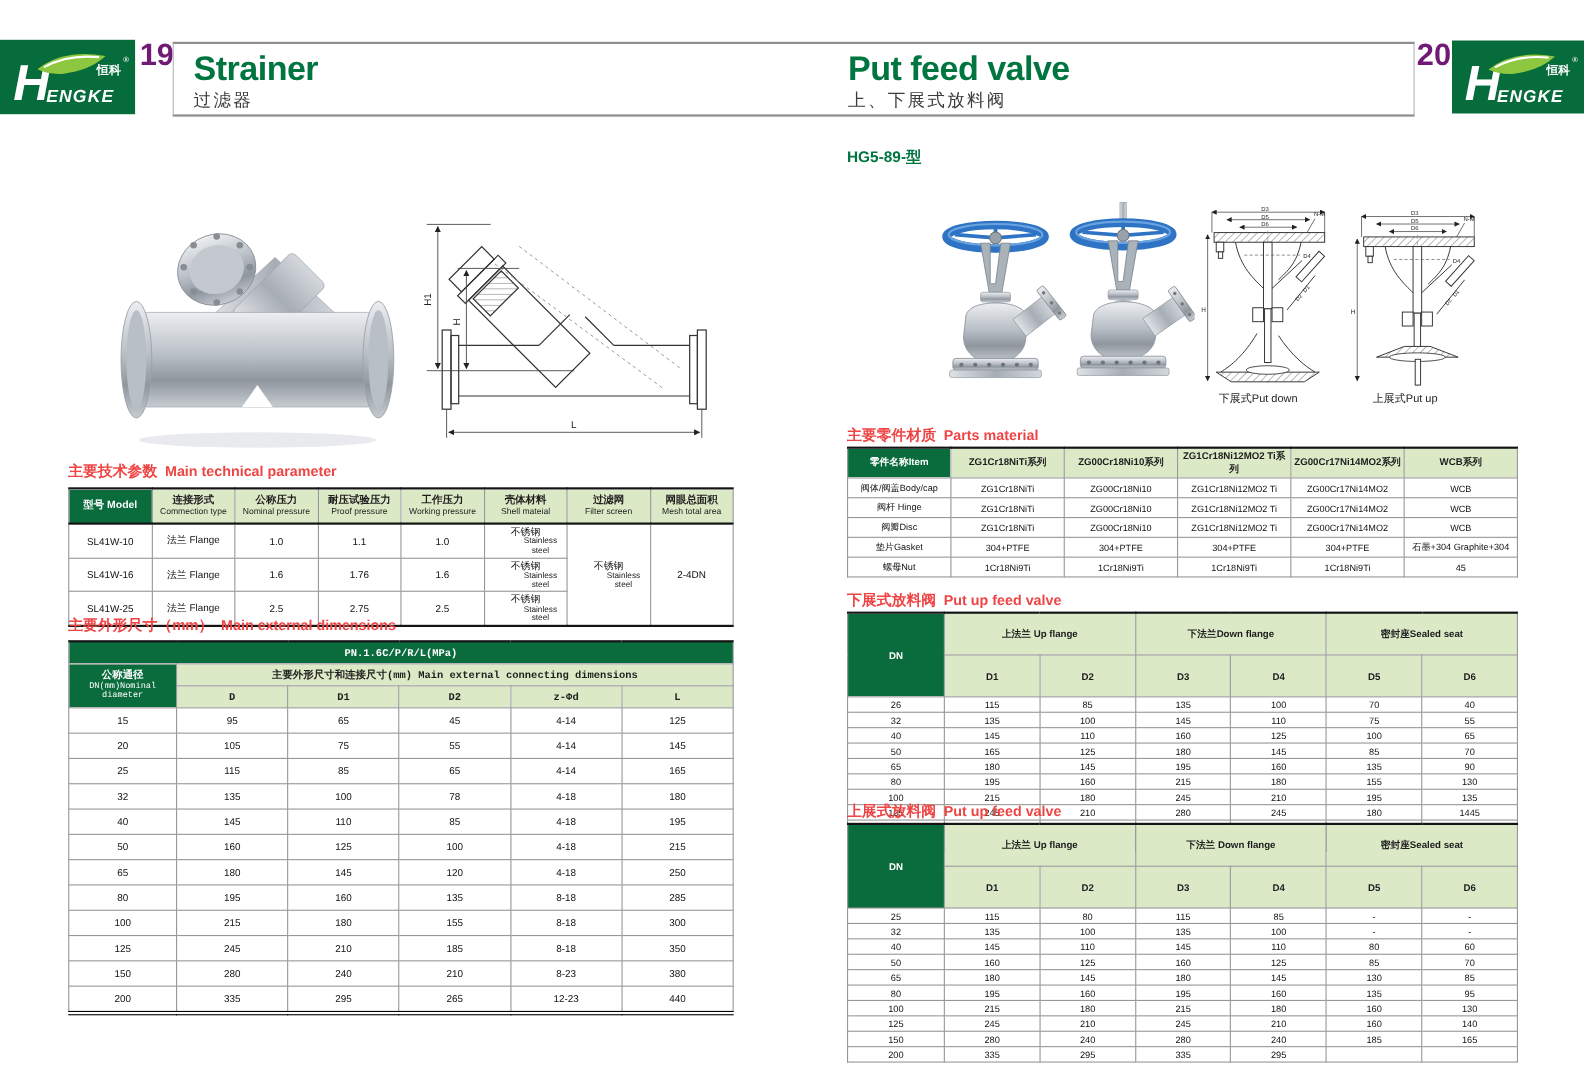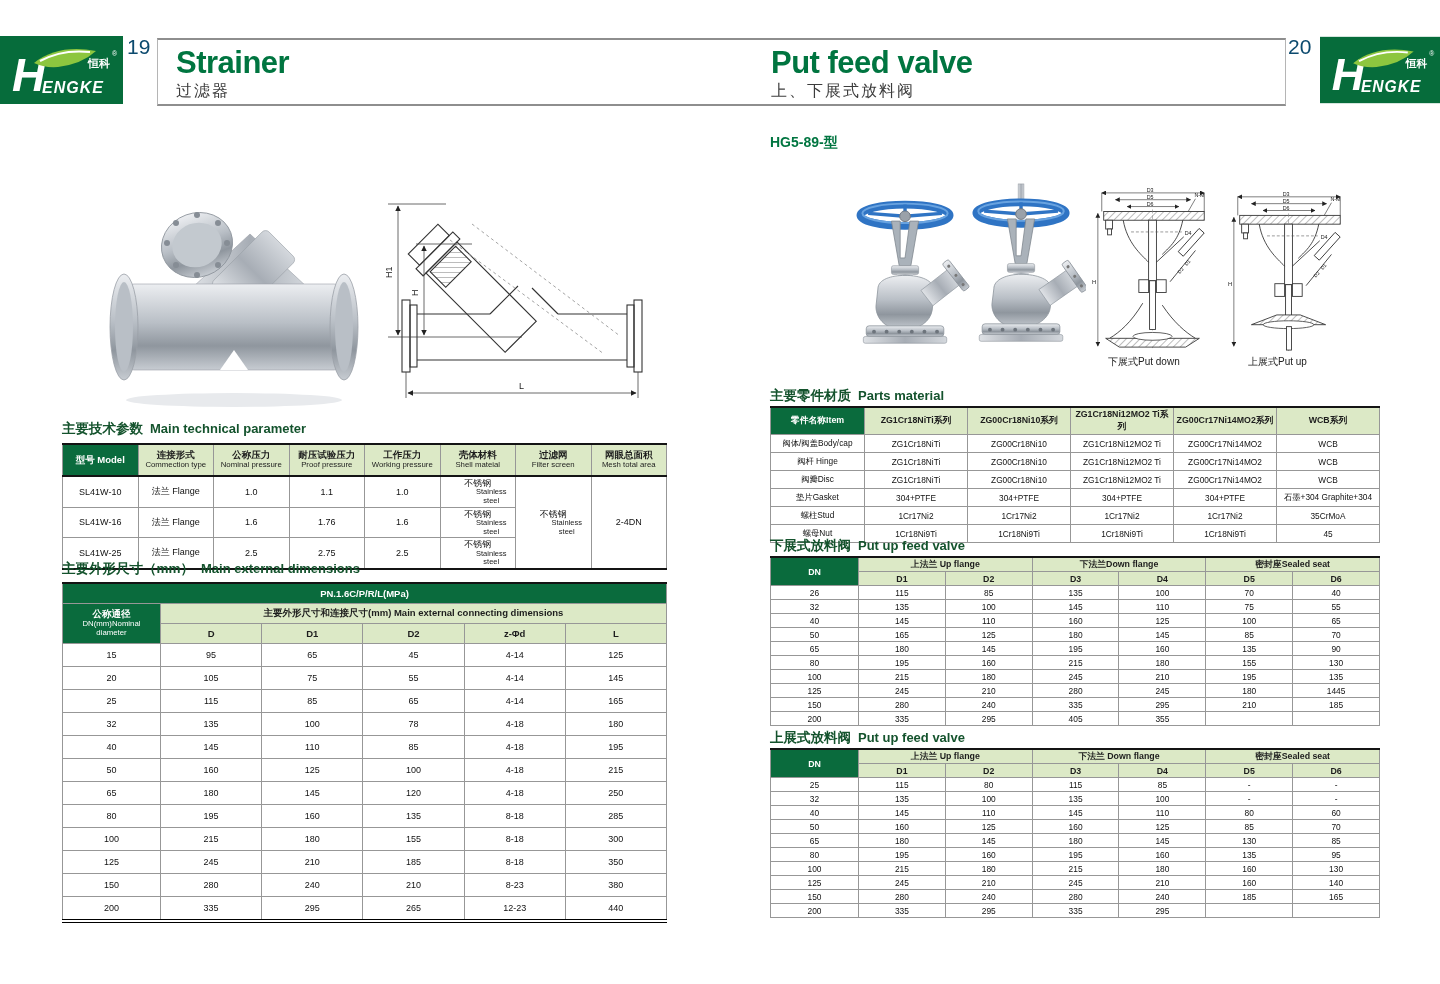--- a/index.html
+++ b/index.html
@@ -2,30 +2,30 @@
 <html><head>
 <meta charset="utf-8">
 <style>
   html,body{margin:0;padding:0;background:#fff;}
   #canvas{position:relative;width:1440px;height:984px;background:#ffffff;
           font-family:"Liberation Sans","DejaVu Sans",sans-serif;overflow:hidden;}
   .abs{position:absolute;}
 
   
   .logo-box{position:absolute;width:123px;height:68px;}
-  .pageno{position:absolute;font-size:21px;font-weight:normal;color:#0c4a6e;line-height:1;}
+  .pageno{position:absolute;font-size:28px;font-weight:bold;color:#701a75;line-height:1;}
   .title-box{position:absolute;left:157px;top:38px;width:1127px;height:64px;
              border-top:2px solid #8e8e8e;border-bottom:2px solid #8e8e8e;
              border-left:1px solid #b5b5b5;border-right:1px solid #b5b5b5;background:#fff;}
   .title-group{position:absolute;top:7px;}
   .big-title{font-size:31px;font-weight:bold;color:#007540;line-height:1.05;letter-spacing:-0.5px;}
   .sub-title{font-size:16px;color:#3c3c3c;margin-top:1px;letter-spacing:2px;}
 
   
-  .section-title{position:absolute;display:flex;align-items:baseline;gap:7px;color:#14532d;font-weight:bold;white-space:nowrap;}
+  .section-title{position:absolute;display:flex;align-items:baseline;gap:7px;color:#ef4444;font-weight:bold;white-space:nowrap;}
   .section-title .cn{font-size:13.5px;}
   .section-title .en{font-size:13px;}
 
   .model-code{position:absolute;left:770px;top:134px;font-size:14px;font-weight:bold;color:#007540;}
 
   
   table{border-collapse:collapse;table-layout:fixed;}
   th,td{text-align:center;vertical-align:middle;overflow:hidden;border:1px solid #979797;}
   th.dark{background:#0a6b3d;color:#fff;}
   th.light{background:#dce9c6;color:#1d1d1d;}
@@ -37,32 +37,32 @@
 
   
   .tech{position:absolute;left:62px;top:443px;width:605px;border-top:2px solid #141414;border-bottom:2px solid #141414;}
   .tech thead{border-bottom:2px solid #141414;}
   .tech th{height:28px;padding:1px;}
   .tech td{height:24px;padding:1px;font-size:9px;}
 
   
   .ldim{position:absolute;left:62px;top:582px;width:605px;border-top:2px solid #141414;border-bottom:4px double #000;}
   .ldim th{padding:1px;font-size:9.5px;}
-  .ldim thead tr th{height:17px;}
+  .ldim thead tr th{height:17px;font-family:Liberation Mono, monospace;}
   .ldim td{height:20px;padding:1px;font-size:9px;}
 
   
   .parts{position:absolute;left:770px;top:406px;width:610px;border-top:2px solid #141414;border-bottom:1.5px solid #8a8a8a;}
   .parts th{height:16px;padding:1px;font-size:8.8px;}
   .parts td{height:14px;padding:1.5px;font-size:8.3px;}
 
   
   .rdim{width:610px;border-top:2px solid #141414;border-bottom:1.5px solid #8a8a8a;}
   .rdim thead{border-bottom:1.5px solid #141414;}
-  .rdim th{height:13px;padding:0;font-size:8.8px;}
+  .rdim th{height:13px;padding:12px;font-size:8.8px;}
   .rdim td{height:11px;padding:1px;font-size:8.4px;}
   #table-down{position:absolute;left:770px;top:556px;}
   #table-up{position:absolute;left:770px;top:748px;}
 
   .drawing-caption{position:absolute;font-size:10px;color:#222;}
 
   svg text{font-family:"Liberation Sans","DejaVu Sans",sans-serif;}
 </style>
 </head>
 <body>
@@ -619,28 +619,20 @@
         </tr>
         <tr>
           <td>垫片Gasket</td>
           <td>304+PTFE</td>
           <td>304+PTFE</td>
           <td>304+PTFE</td>
           <td>304+PTFE</td>
           <td>石墨+304 Graphite+304</td>
         </tr>
         <tr>
-          <td>螺柱Stud</td>
-          <td>1Cr17Ni2</td>
-          <td>1Cr17Ni2</td>
-          <td>1Cr17Ni2</td>
-          <td>1Cr17Ni2</td>
-          <td>35CrMoA</td>
-        </tr>
-        <tr>
           <td>螺母Nut</td>
           <td>1Cr18Ni9Ti</td>
           <td>1Cr18Ni9Ti</td>
           <td>1Cr18Ni9Ti</td>
           <td>1Cr18Ni9Ti</td>
           <td>45</td>
         </tr>
       </tbody>
   </table>
 

